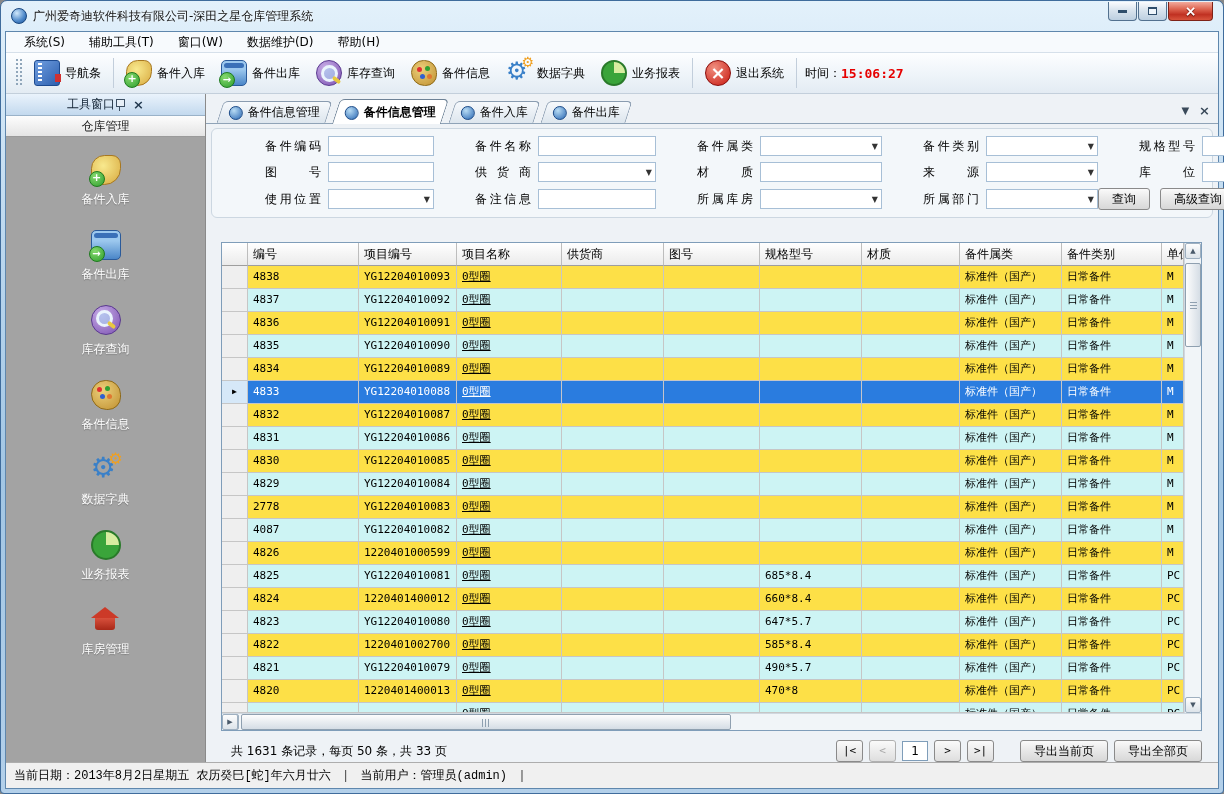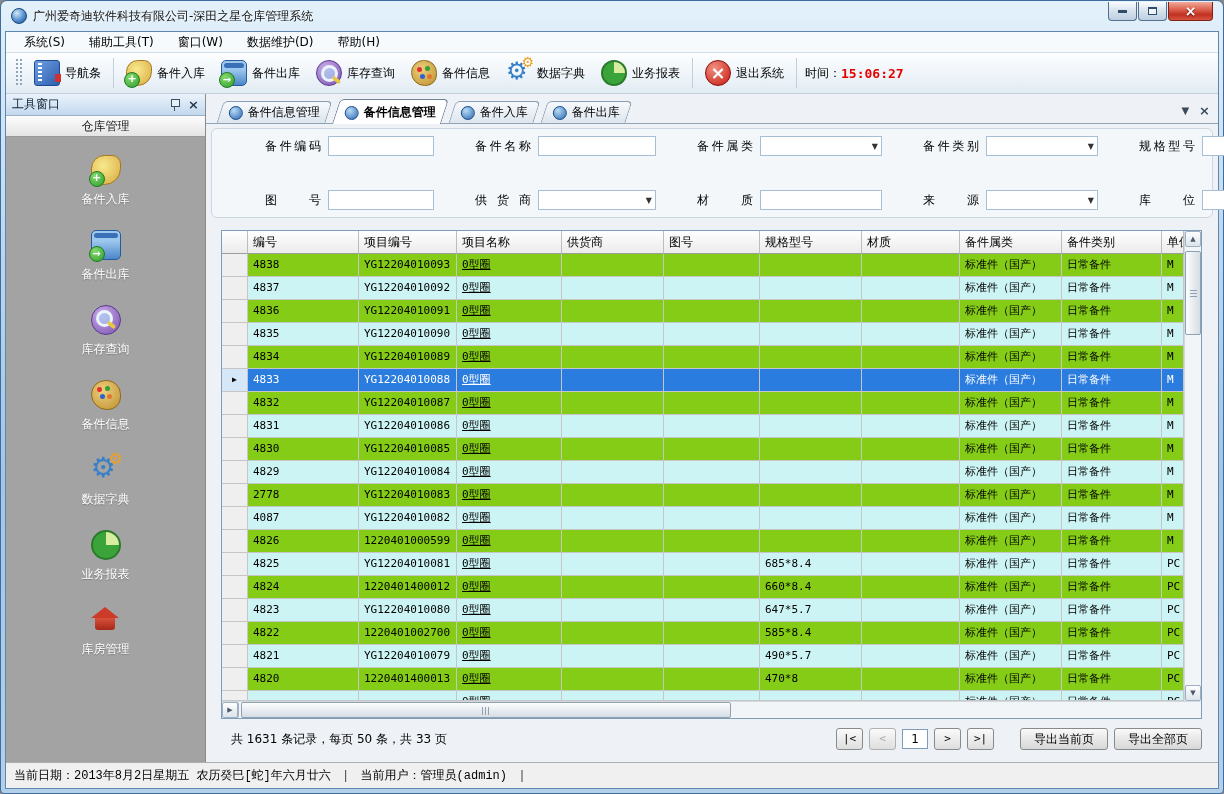--- a/index.html
+++ b/index.html
@@ -66,21 +66,21 @@
   .i-exit { border-radius:50%; background:radial-gradient(circle at 35% 30%,#f09080,#c81810); border:1px solid #8a0a08; }
   .i-exit::after { content:"\00d7"; position:absolute; inset:0; color:#fff; font-weight:bold; font-size:18px; line-height:24px; text-align:center; }
   .i-home::before { content:""; position:absolute; left:0; top:2px; border-left:14px solid transparent; border-right:14px solid transparent; border-bottom:11px solid #cc3a28; }
   .i-home::after { content:""; position:absolute; left:4px; top:13px; width:20px; height:12px; background:linear-gradient(#d8503c,#a82818); border-radius:0 0 3px 3px; }
   .i-tab { width:14px; height:14px; border-radius:50%; background:radial-gradient(circle at 35% 30%,#b8dcf4,#2a68b4); border:1px solid #1a4a88; }
 
   
   .main { flex:1 1 auto; display:flex; min-height:0; }
   .sidebar { width:200px; flex:0 0 auto; background:#a3a3a3; border-right:1px solid #8a8a8a; display:flex; flex-direction:column; }
   .side-header { height:22px; background:linear-gradient(#eaf3fc,#c3d9ee); border-bottom:1px solid #9ab2c8;
-                 display:flex; align-items:center; justify-content:space-between; padding:0 6px; color:#123; }
+                 display:flex; align-items:center; justify-content:center; padding:0 6px; color:#123; }
   .side-hdr-icons { display:flex; align-items:center; gap:8px; }
   .pin-icon { position:relative; width:10px; height:13px; display:inline-block; }
   .pin-icon::before { content:""; position:absolute; left:1px; top:1px; width:7px; height:6px; border:1px solid #3c4f63; background:#e7eff7; }
   .pin-icon::after { content:""; position:absolute; left:4px; top:8px; width:1px; height:5px; background:#3c4f63; }
   .x-icon { color:#243a50; font-weight:bold; font-size:13px; line-height:13px; }
   .side-group { height:21px; background:linear-gradient(#fdfdfd,#e4e4e4); border-bottom:1px solid #9a9a9a;
                 text-align:center; line-height:21px; color:#222; }
   .side-items { display:flex; flex-direction:column; align-items:center; padding-top:18px; gap:22px; overflow:hidden; }
   .side-item { display:flex; flex-direction:column; align-items:center; gap:6px; color:#fff; cursor:default; }
   .side-item .icon { width:30px; height:30px; }
@@ -111,21 +111,21 @@
   .f-input { height:20px; background:#fff; border:1px solid #a7bfd6; position:relative; }
   .f-select::after { content:"\25BC"; position:absolute; right:3px; top:5px; font-size:8px; color:#333; }
   .c1 .f-input { width:106px; } .c2 .f-input { width:118px; } .c3 .f-input { width:122px; }
   .c4 .f-input { width:112px; } .c5 .f-input { width:124px; }
   .f-btns { display:flex; gap:10px; }
   .btn { height:22px; padding:0 13px; border:1px solid #8a8a8a; border-radius:3px; font-size:12px;
          background:linear-gradient(#fafafa,#e8e8e8 48%,#d8d8d8); cursor:default; white-space:nowrap; }
 
   
   .grid-area { margin-left:15px; margin-top:12px; }
-  .grid-box { width:981px; border:1px solid #7f9db9; background:#84cc16; }
+  .grid-box { width:981px; border:1px solid #7f9db9; background:#fde047;margin-top:12px; }
   .grid-scroll-wrap { display:flex; }
   .grid-table { width:962px; }
   .g-row { display:flex; height:23px; }
   .g-cell { flex:0 0 auto; border-right:1px solid #c6c6c6; border-bottom:1px solid #c6c6c6; overflow:hidden;
             white-space:nowrap; padding-left:5px; line-height:22px; font-size:11px;
             font-family:"DejaVu Sans Mono","Liberation Mono",monospace; }
   .g-head { background:linear-gradient(#ffffff,#ebebeb); border-right:1px solid #bdbdbd; border-bottom:1px solid #9e9e9e;
             font-family:"DejaVu Sans","Liberation Sans",sans-serif; font-size:12px; color:#000; }
   .g-sel { background:#efefef; padding:0; text-align:center; font-size:8px; line-height:22px; color:#000; }
   .g-row.alt .g-cell { background:#cdf4f4; }
@@ -353,20 +353,43 @@
               </div>
             <div class="f-cell c4">
                 <span class="f-label">来 源</span>
                 <div class="f-input f-select"></div>
               </div>
             <div class="f-cell c5">
                 <span class="f-label">库 位</span>
                 <div class="f-input f-select"></div>
               </div>
           </div>
+          <div class="f-row">
+            <div class="f-cell c1">
+                <span class="f-label">使用位置</span>
+                <div class="f-input f-select"></div>
+              </div>
+            <div class="f-cell c2">
+                <span class="f-label">备注信息</span>
+                <div class="f-input"></div>
+              </div>
+            <div class="f-cell c3">
+                <span class="f-label">所属库房</span>
+                <div class="f-input f-select"></div>
+              </div>
+            <div class="f-cell c4">
+                <span class="f-label">所属部门</span>
+                <div class="f-input f-select"></div>
+              </div>
+            <div class="f-cell c5 f-btns">
+              <button class="btn">查询</button>
+              <button class="btn">高级查询</button>
+              <button class="btn">新建</button>
+            </div>
+          </div>
         </div>
 
         <div class="grid-area">
           <div class="grid-box">
             <div class="grid-scroll-wrap">
               <div class="grid-table">
                   <div class="g-row g-header-row">
                     <div class="g-cell g-head" style="width: 26px;"></div>
                     <div class="g-cell g-head" style="width: 111px;">编号</div>
                     <div class="g-cell g-head" style="width: 98px;">项目编号</div>

